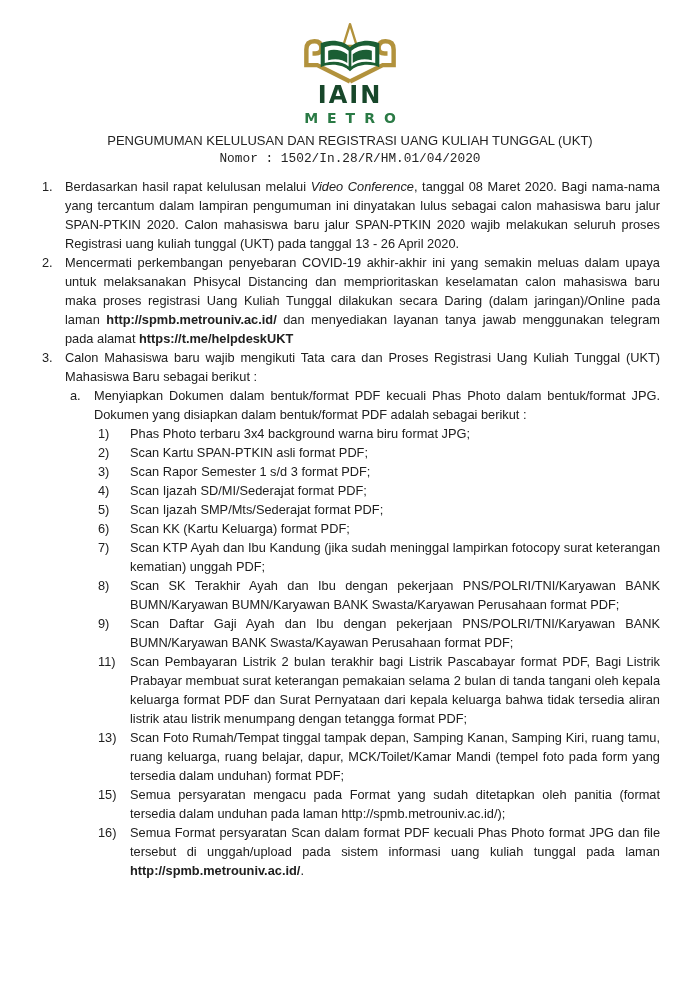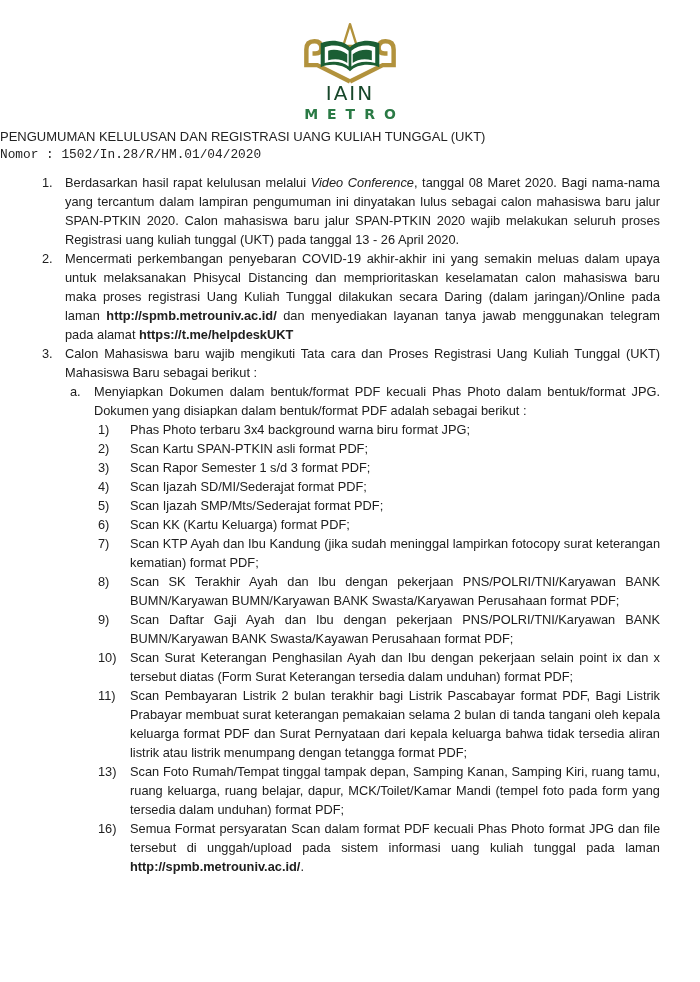--- a/index.html
+++ b/index.html
@@ -6,30 +6,30 @@
   .page{
     width:700px;min-height:982px;margin:0 auto;background:#ffffff;
     font-family:"Liberation Sans",sans-serif;color:#1c1c1c;
     box-sizing:border-box;position:relative;
   }
   
   .logo-wrap{display:flex;flex-direction:column;align-items:center;padding-top:22px;}
   .logo-svg{display:block;}
   .logo-acronym{
     font-family:"DejaVu Sans","Liberation Sans",sans-serif;
-    font-weight:400;font-size:20px;line-height:1.0;color:#17472a;
+    font-weight:700;font-size:24px;line-height:1.0;color:#17472a;
     letter-spacing:2px;margin-top:-2px;
   }
   .logo-city{
     font-family:"DejaVu Sans","Liberation Sans",sans-serif;
     font-weight:700;font-size:14px;color:#2a7a45;
     letter-spacing:9px;text-indent:9px;margin-top:3px;
   }
   
-  .title-block{margin-top:6px;line-height:18px;}
+  .title-block{text-align:center;margin-top:6px;line-height:18px;}
   .title-line{font-size:13px;color:#232323;}
   .title-number{font-size:12.8px;color:#232323;font-family:Liberation Mono, monospace;}
   
   .list{
     margin-top:9px;padding-left:42px;padding-right:40px;
     font-size:12.8px;line-height:19px;color:#202020;
   }
   .row{display:flex;align-items:flex-start;}
   .num{flex:none;}
   .row > .num{width:23px;}
@@ -109,41 +109,41 @@
       <div class="row doc">
         <span class="num">5)</span>
         <div class="content"><span>Scan Ijazah SMP/Mts/Sederajat format PDF;</span></div>
       </div>
       <div class="row doc">
         <span class="num">6)</span>
         <div class="content"><span>Scan KK (Kartu Keluarga) format PDF;</span></div>
       </div>
       <div class="row doc">
         <span class="num">7)</span>
-        <div class="content"><span>Scan KTP Ayah dan Ibu Kandung (jika sudah meninggal lampirkan fotocopy surat keterangan kematian) format PDF;</span></div>
+        <div class="content"><span>Scan KTP Ayah dan Ibu Kandung (jika sudah meninggal lampirkan fotocopy surat keterangan kematian) unggah PDF;</span></div>
       </div>
       <div class="row doc">
         <span class="num">8)</span>
         <div class="content"><span>Scan SK Terakhir Ayah dan Ibu dengan pekerjaan PNS/POLRI/TNI/Karyawan BANK BUMN/Karyawan BUMN/Karyawan BANK Swasta/Karyawan Perusahaan format PDF;</span></div>
       </div>
       <div class="row doc">
         <span class="num">9)</span>
         <div class="content"><span>Scan Daftar Gaji Ayah dan Ibu dengan pekerjaan PNS/POLRI/TNI/Karyawan BANK BUMN/Karyawan BANK Swasta/Kayawan Perusahaan format PDF;</span></div>
       </div>
       <div class="row doc">
-        <span class="num">10)</span>
-        <div class="content"><span>Scan Surat Keterangan Penghasilan Ayah dan Ibu dengan pekerjaan selain point ix dan x tersebut diatas (Form Surat Keterangan tersedia dalam unduhan) format PDF;</span></div>
-      </div>
-      <div class="row doc">
         <span class="num">11)</span>
         <div class="content"><span>Scan Pembayaran Listrik 2 bulan terakhir bagi Listrik Pascabayar format PDF, Bagi Listrik Prabayar membuat surat keterangan pemakaian selama 2 bulan di tanda tangani oleh kepala keluarga format PDF dan Surat Pernyataan dari kepala keluarga bahwa tidak tersedia aliran listrik atau listrik menumpang dengan tetangga format PDF;</span></div>
       </div>
       <div class="row doc">
         <span class="num">13)</span>
         <div class="content"><span>Scan Foto Rumah/Tempat tinggal tampak depan, Samping Kanan, Samping Kiri, ruang tamu, ruang keluarga, ruang belajar, dapur, MCK/Toilet/Kamar Mandi (tempel foto pada form yang tersedia dalam unduhan) format PDF;</span></div>
+      </div>
+      <div class="row doc">
+        <span class="num">15)</span>
+        <div class="content"><span>Semua persyaratan mengacu pada Format yang sudah ditetapkan oleh panitia (format tersedia dalam unduhan pada laman http://spmb.metrouniv.ac.id/);</span></div>
       </div>
       <div class="row doc">
         <span class="num">16)</span>
         <div class="content"><span>Semua Format persyaratan Scan dalam format PDF kecuali Phas Photo format JPG dan file tersebut di unggah/upload pada sistem informasi uang kuliah tunggal pada laman </span><span class="b">http://spmb.metrouniv.ac.id/</span><span>.</span></div>
       </div>
     </div>
 
 </div>
 
 </body></html>

